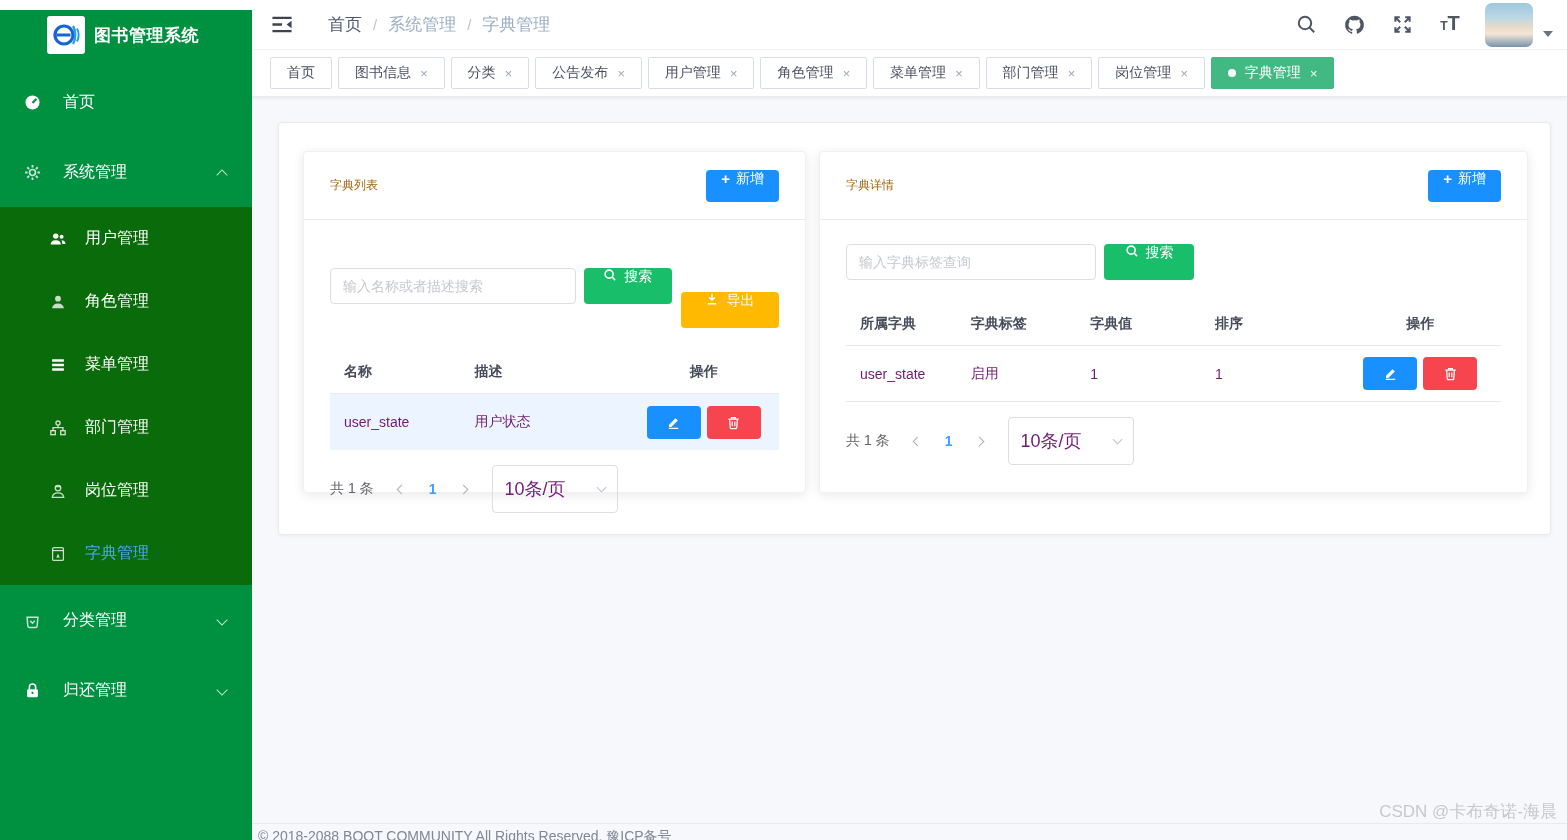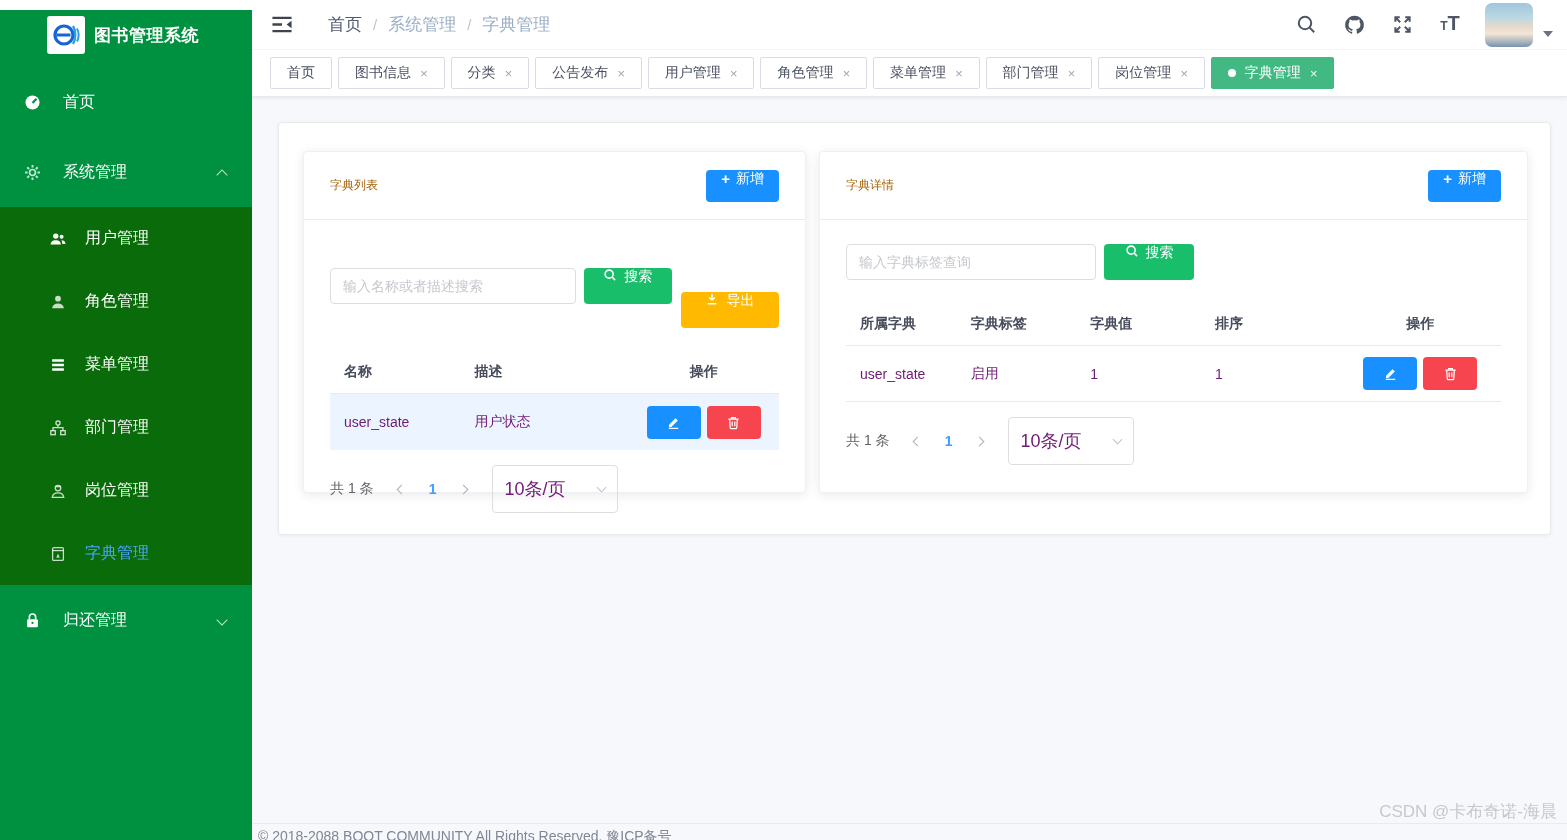--- a/index.html
+++ b/index.html
@@ -193,20 +193,30 @@
               <rect x="4" y="2.8" width="12" height="14.4" rx="1.5"></rect>
               <path d="M4 6.2h12"></path>
               <path d="M8.7 14.4l1.3-3.8 1.3 3.8M9.2 13.2h1.6" stroke-width="1.1"></path>
             </svg>
         </span>
         <span class="lbl">字典管理</span>
       </div>
     </div>
 
 
+    <div class="m-item">
+      <span class="ico ic-dim">
+        <svg width="19" height="19" viewBox="0 0 20 20" fill="none" stroke="currentColor" stroke-width="1.5">
+            <path d="M4.3 6.5h11.4l-.8 9.4a1.6 1.6 0 0 1-1.6 1.4H6.7a1.6 1.6 0 0 1-1.6-1.4z"></path>
+            <path d="M7.6 10.2l2.4 2.6 2.4-2.6"></path>
+          </svg>
+      </span>
+      <span class="lbl">分类管理</span>
+      <i class="chev down"></i>
+    </div>
 
 
     <div class="m-item">
       <span class="ico ic-white">
         <svg width="19" height="19" viewBox="0 0 20 20">
             <rect x="4.3" y="8.6" width="11.4" height="8.6" rx="1.3" fill="currentColor"></rect>
             <path d="M6.7 8.6V6.4a3.3 3.3 0 0 1 6.6 0v2.2" fill="none" stroke="currentColor" stroke-width="1.7"></path>
             <circle cx="10" cy="12.6" r="1.2" fill="#009140"></circle>
           </svg>
       </span>

